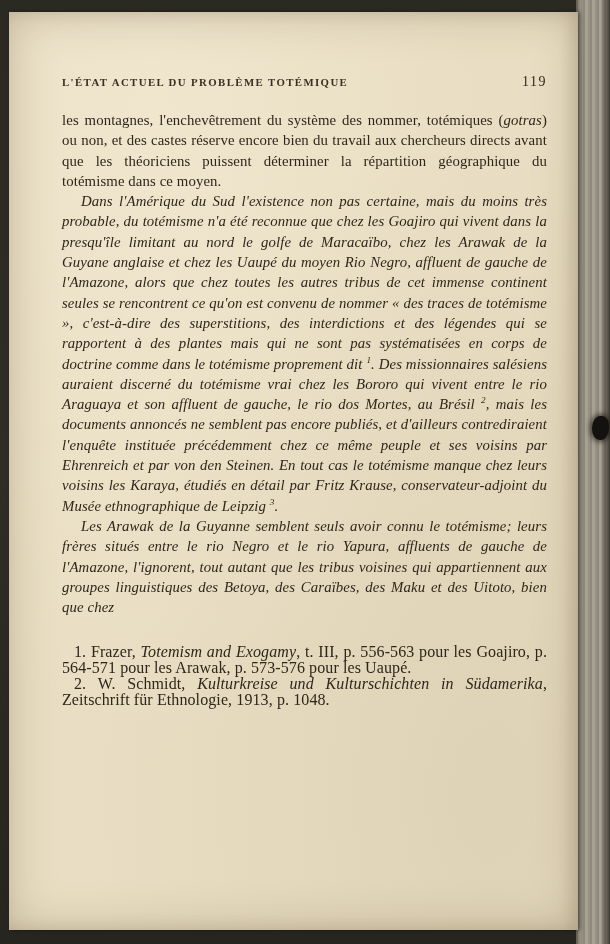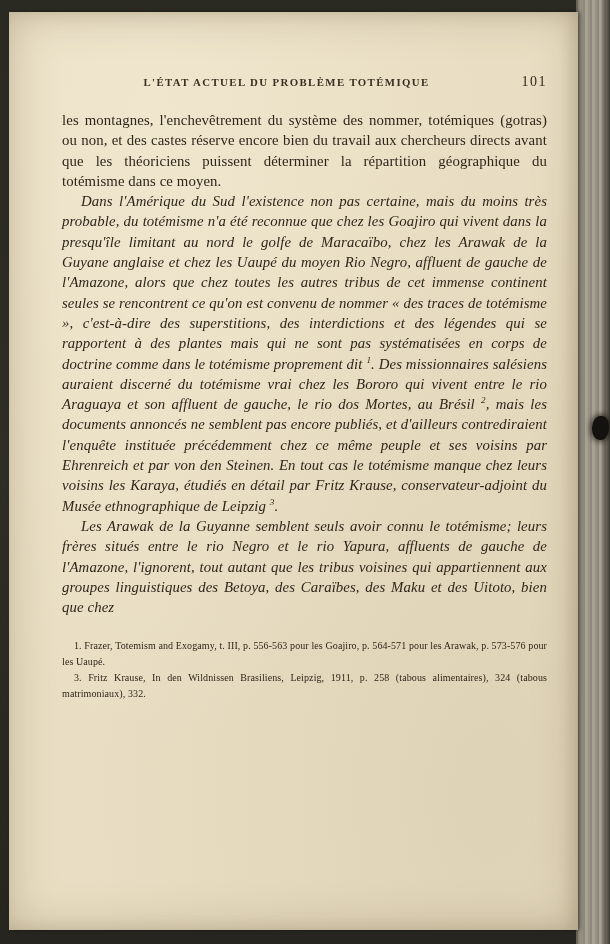--- a/index.html
+++ b/index.html
@@ -56,21 +56,21 @@
       inset -6px 0 14px rgba(92,76,48,0.18),
       2px 0 4px rgba(0,0,0,0.4);
     color: #2f261a;
   }
   .header {
     position: relative;
     height: 24px;
   }
   .running-title {
     display: block;
-    text-align: center;
+    text-align: left;
     font-size: 10.8px;
     font-weight: bold;
     letter-spacing: 1.4px;
     color: #3a2f20;
     padding-right: 36px;
   }
   .page-number {
     position: absolute;
     right: 0;
     top: -2px;
@@ -91,50 +91,51 @@
   .body-text p.indent {
     text-indent: 19px;
     font-style: italic;
   }
   sup {
     font-size: 0.62em;
     line-height: 0;
     vertical-align: super;
   }
   .it {
+    font-style: italic;
   }
   .footnotes {
-    margin-top: 21px;
-    font-size: 10px;
+    margin-top: 27px;
+    font-size: 16px;
     line-height: 15.7px;
     letter-spacing: 0.1px;
   }
   .footnotes p {
     margin: 0;
     text-align: justify;
     text-indent: 12px;
   }
 </style>
 </head>
 <body>
 
 <div class="photo">
   <div class="book-edge"></div>
   <div class="ink-smudge"></div>
 
   <div class="page">
     <div class="header">
       <span class="running-title">L'ÉTAT ACTUEL DU PROBLÈME TOTÉMIQUE</span>
-      <span class="page-number">101</span>
+      <span class="page-number">119</span>
     </div>
 
     <div class="body-text">
         <p><span>les montagnes, l'enchevêtrement du système des nommer, totémiques (</span><span class="it">gotras</span><span>) ou non, et des castes réserve encore bien du travail aux chercheurs directs avant que les théoriciens puissent déterminer la répartition géographique du totémisme dans ce moyen.</span></p>
         <p class="indent"><span>Dans l'Amérique du Sud l'existence non pas certaine, mais du moins très probable, du totémisme n'a été reconnue que chez les Goajiro qui vivent dans la presqu'île limitant au nord le golfe de Maracaïbo, chez les Arawak de la Guyane anglaise et chez les Uaupé du moyen Rio Negro, affluent de gauche de l'Amazone, alors que chez toutes les autres tribus de cet immense continent seules se rencontrent ce qu'on est convenu de nommer « des traces de totémisme », c'est-à-dire des superstitions, des interdictions et des légendes qui se rapportent à des plantes mais qui ne sont pas systématisées en corps de doctrine comme dans le totémisme proprement dit </span><sup>1</sup><span>. Des missionnaires salésiens auraient discerné du totémisme vrai chez les Bororo qui vivent entre le rio Araguaya et son affluent de gauche, le rio dos Mortes, au Brésil </span><sup>2</sup><span>, mais les documents annoncés ne semblent pas encore publiés, et d'ailleurs contrediraient l'enquête instituée précédemment chez ce même peuple et ses voisins par Ehrenreich et par von den Steinen. En tout cas le totémisme manque chez leurs voisins les Karaya, étudiés en détail par Fritz Krause, conservateur-adjoint du Musée ethnographique de Leipzig </span><sup>3</sup><span>.</span></p>
         <p class="indent"><span>Les Arawak de la Guyanne semblent seuls avoir connu le totémisme; leurs frères situés entre le rio Negro et le rio Yapura, affluents de gauche de l'Amazone, l'ignorent, tout autant que les tribus voisines qui appartiennent aux groupes linguistiques des Betoya, des Caraïbes, des Maku et des Uitoto, bien que chez</span></p>
       </div>
 
     <div class="footnotes">
         <p><span>1. Frazer, </span><span class="it">Totemism and Exogamy</span><span>, t. III, p. 556-563 pour les Goajiro, p. 564-571 pour les Arawak, p. 573-576 pour les Uaupé.</span></p>
-        <p><span>3. Fritz Krause, </span><span class="it">In den Wildnissen Brasiliens</span><span>, Leipzig, 1911, p. 258 (tabous alimentaires), 324 (tabous matrimoniaux), 332.</span></p>
+        <p><span>2. W. Schmidt, </span><span class="it">Kulturkreise und Kulturschichten in Südamerika</span><span>, Zeitschrift für Ethnologie, 1913, p. 1048.</span></p>
       </div>
   </div>
 </div>
 
 </body></html>

